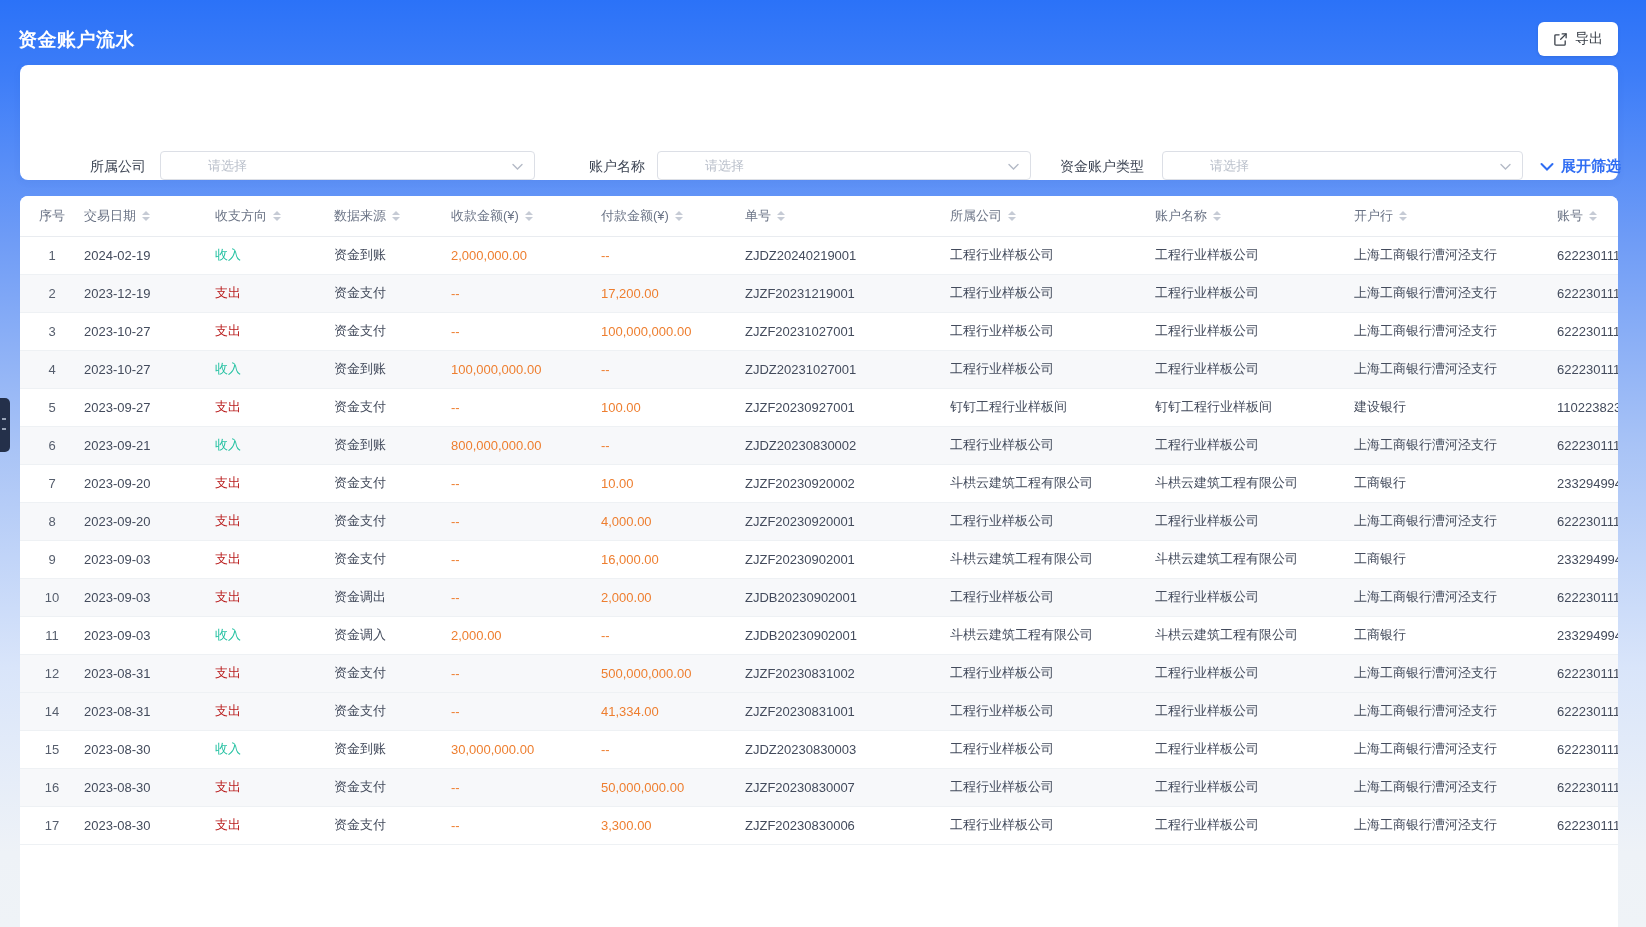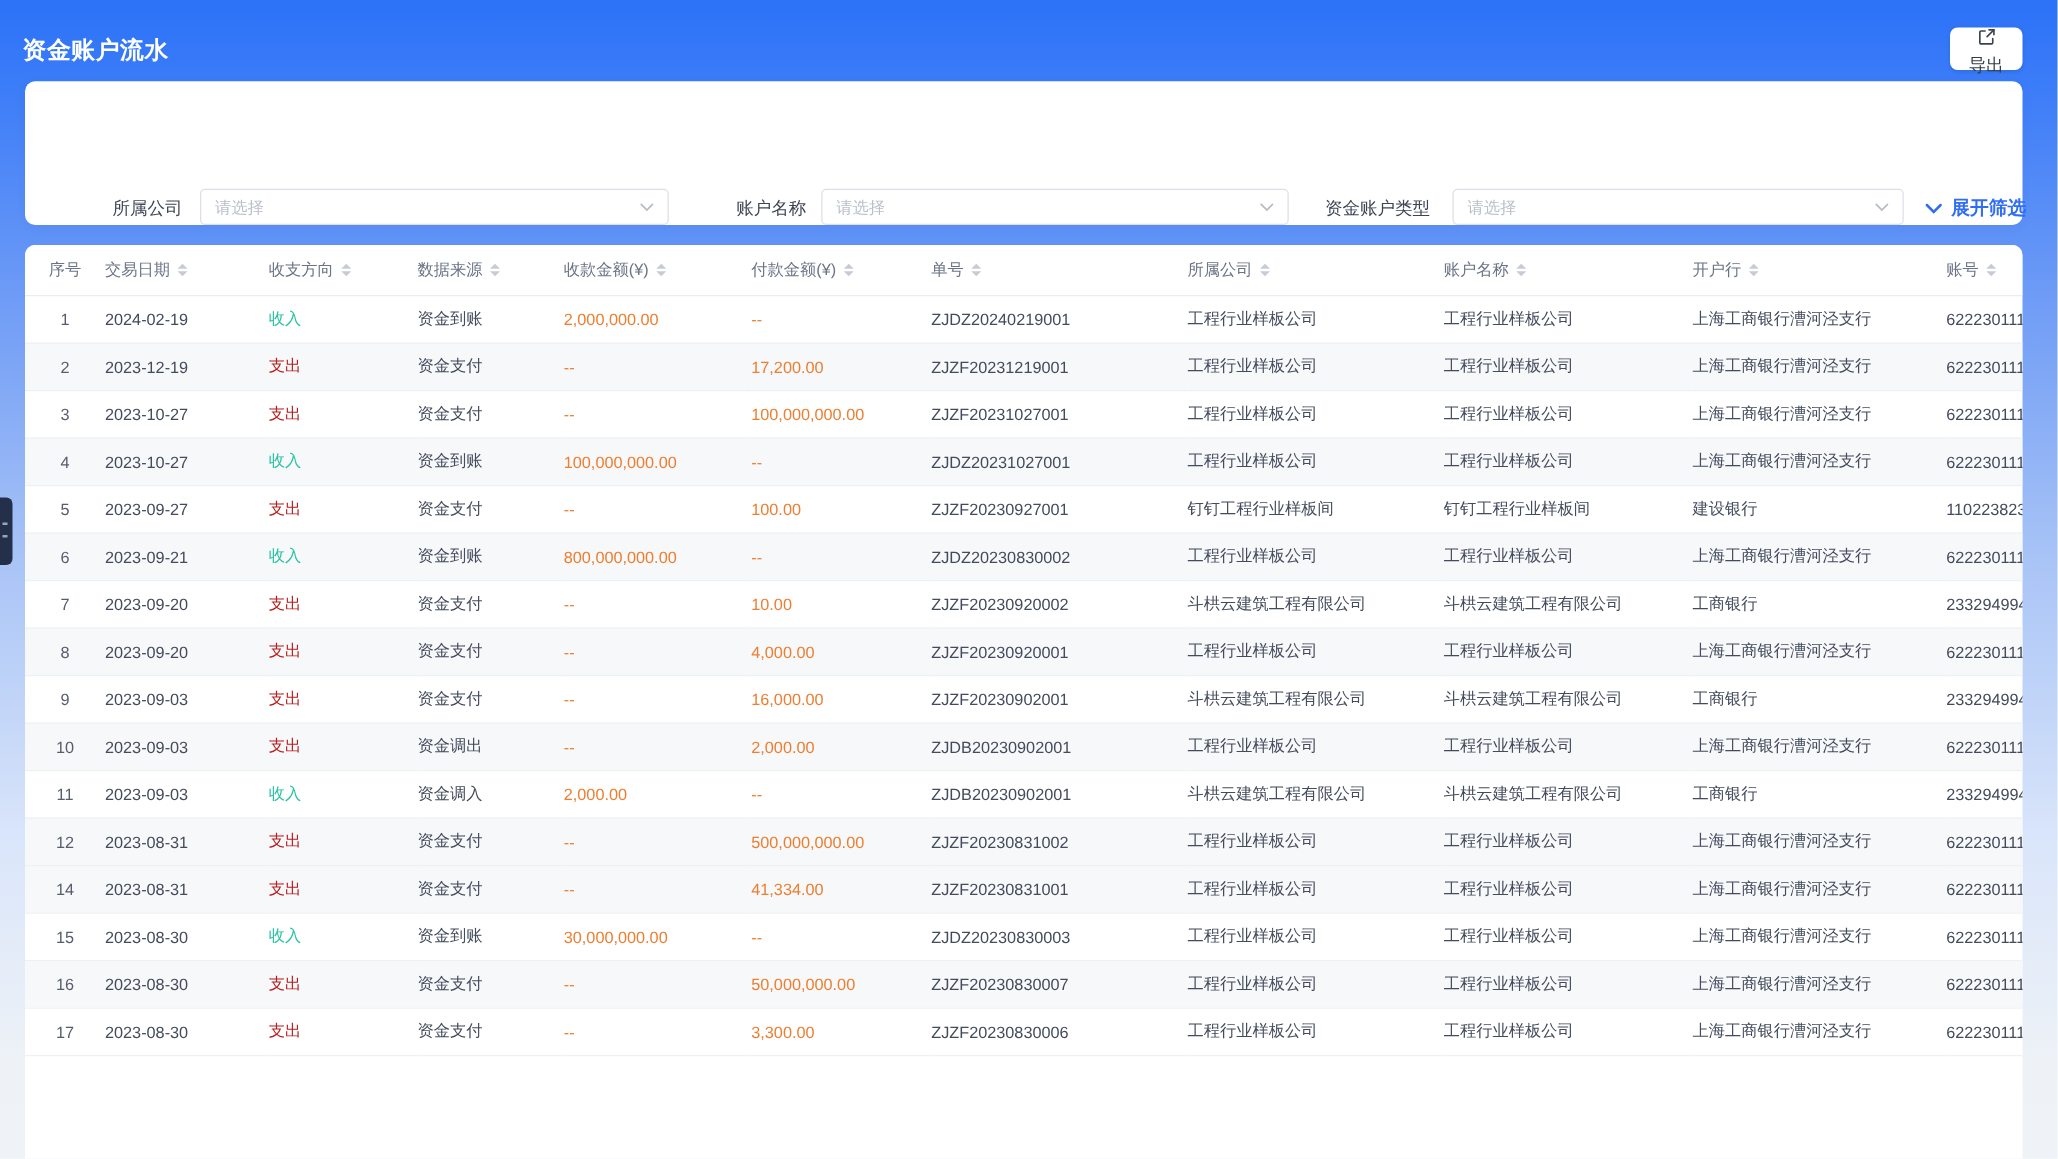--- a/index.html
+++ b/index.html
@@ -13,39 +13,38 @@
     position:absolute; left:18px; top:27px;
     color:#ffffff; font-size:19px; font-weight:700; letter-spacing:.5px;
   }
   .export-btn {
     position:absolute; right:28px; top:22px; height:34px;
     background:#ffffff; border:none; border-radius:6px;
     display:flex; align-items:center; gap:7px; padding:0 15px;
     font-size:14px; color:#363c45; cursor:pointer;
     box-shadow:0 1px 3px rgba(20,50,120,.18);
     font-family:Liberation Sans, sans-serif;
-    flex-direction:column;
   }
   
   .filter-card {
     position:absolute; left:20px; top:65px; width:1598px; height:115px;
     background:#ffffff; border-radius:8px;
     box-shadow:0 2px 8px rgba(30,60,140,.06);
   }
   .f-label { position:absolute; top:93px; font-size:14px; color:#3d4554; font-weight:500; white-space:nowrap; }
   .f-label.l1 { left:126px; transform:translateX(-100%); }
   .f-label.l2 { left:625px; transform:translateX(-100%); }
   .f-label.l3 { left:1124px; transform:translateX(-100%); }
   .select {
     position:absolute; top:86px; height:29px;
     border:1px solid #dcdfe6; border-radius:4px; background:#fff;
     display:flex; align-items:center; justify-content:space-between;
     padding:0 11px; cursor:pointer;
   }
-  .select .ph { font-size:13px; color:#b9bfca; }
+  .select .ph { font-size:13px; color:#b9bfca;margin-left:36px; }
   .s1 { left:140px; width:375px; }
   .s2 { left:637px; width:374px; }
   .s3 { left:1142px; width:361px; }
   .expand-link {
     position:absolute; left:1520px; top:92px;
     display:flex; align-items:center; gap:7px;
     color:#2f6df3; font-size:15px; font-weight:700; cursor:pointer; white-space:nowrap;
   }
   .search-btn {
     position:absolute; left:40px; top:132px; width:242px; height:31px;

